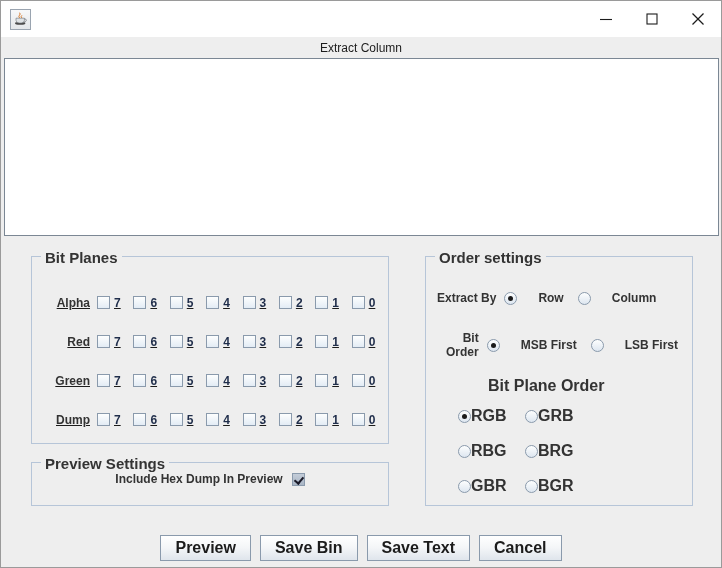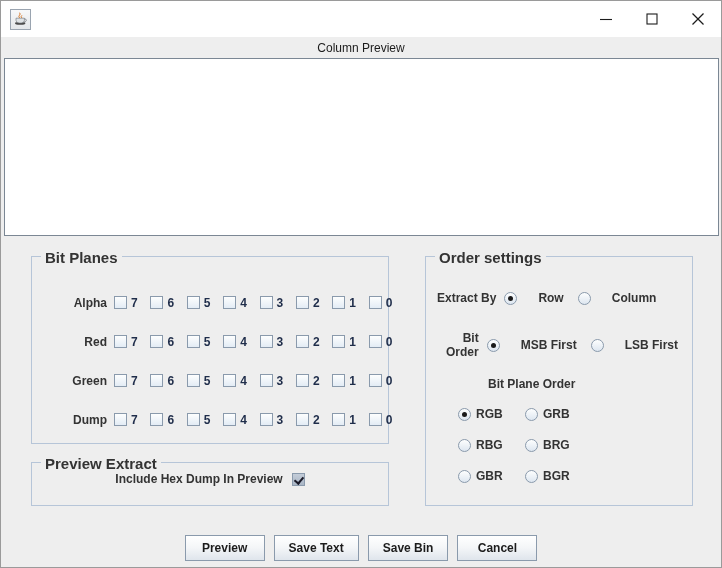--- a/index.html
+++ b/index.html
@@ -125,23 +125,24 @@
   #order-panel {
     left: 424px;
     top: 16px;
     width: 268px;
     height: 250px;
   }
 
   
   #bitplanes-grid {
     position: absolute;
-    left: 17px;
+    left: 0;
     top: 26px;
     width: 100%;
+    text-decoration: underline;
   }
   .bp-row {
     display: flex;
     align-items: center;
     height: 39px;
   }
   .bp-label {
     width: 66px;
     text-align: right;
     font-size: 12px;
@@ -237,42 +238,41 @@
     white-space: nowrap;
   }
 
   #extract-by-row { left: 11px; top: 34px; }
   #bit-order-row  { left: 11px; top: 74px; }
 
   #bit-plane-order-title {
     position: absolute;
     left: 18px;
     top: 120px;
-    font-size: 12px;
+    font-size: 16px;
     font-weight: bold;
     color: #333333;
     padding-left: 44px;
   }
   #bit-plane-order-grid {
     position: absolute;
     left: 32px;
     top: 150px;
     display: grid;
     grid-template-columns: 67px 67px;
     grid-row-gap: 17px;
   }
   .bpo-item {
     display: flex;
     align-items: center;
   }
   .bpo-item .opt-text {
-    font-size: 12px;
-    font-weight: bold;
-    color: #333333;
-    margin-left: 5px;
+    font-size: 16px;
+    font-weight: bold;
+    color: #333333;
   }
 
   
   #hexdump-row {
     position: absolute;
     left: 0;
     top: 9px;
     width: 100%;
     display: flex;
     align-items: center;
@@ -296,21 +296,21 @@
     gap: 9px;
   }
   .btn {
     height: 26px;
     min-width: 80px;
     padding: 0 14px;
     border: 1px solid #8a9aac;
     box-sizing: border-box;
     background: linear-gradient(180deg, #ffffff 0%, #f4f6f8 48%, #dfe5ec 100%);
     font-family: "Liberation Sans", sans-serif;
-    font-size: 12px;
+    font-size: 16px;
     font-weight: bold;
     color: #1c1c1c;
     display: flex;
     align-items: center;
     justify-content: center;
     cursor: default;
   }
 </style>
 </head>
 <body>
@@ -340,21 +340,21 @@
     </div>
     <div class="winbtn">
       <svg width="18" height="18" viewBox="0 0 18 18">
         <line x1="3.5" y1="3.5" x2="14.5" y2="14.5" stroke="#1c1c1c" stroke-width="1.2"></line>
         <line x1="14.5" y1="3.5" x2="3.5" y2="14.5" stroke="#1c1c1c" stroke-width="1.2"></line>
       </svg>
     </div>
   </div>
 
   <div id="header-band">
-    <span>Column Preview</span>
+    <span>Extract Column</span>
   </div>
 
   <div id="preview-area">
     <span></span>
   </div>
 
   <div id="content">
 
     <div class="panel" id="bitplanes-panel">
       <div class="panel-title">Bit Planes</div>
@@ -496,21 +496,21 @@
             </div>
             <div class="bp-cell">
               <span class="checkbox"></span>
               <span class="bp-bit">0</span>
             </div>
           </div>
         </div>
     </div>
 
     <div class="panel" id="preview-settings-panel">
-      <div class="panel-title">Preview Extract</div>
+      <div class="panel-title">Preview Settings</div>
       <div id="hexdump-row">
         <span id="hexdump-label">Include Hex Dump In Preview</span>
         <span class="checkbox checked"></span>
       </div>
     </div>
 
     <div class="panel" id="order-panel">
       <div class="panel-title">Order settings</div>
 
       <div class="opt-row" id="extract-by-row">
@@ -563,18 +563,18 @@
             <span class="radio"></span>
             <span class="opt-text">BGR</span>
           </div>
         </div>
     </div>
 
   </div>
 
   <div id="buttonbar">
       <div class="btn">Preview</div>
+      <div class="btn">Save Bin</div>
       <div class="btn">Save Text</div>
-      <div class="btn">Save Bin</div>
       <div class="btn">Cancel</div>
     </div>
 
 </div>
 
 </body></html>

